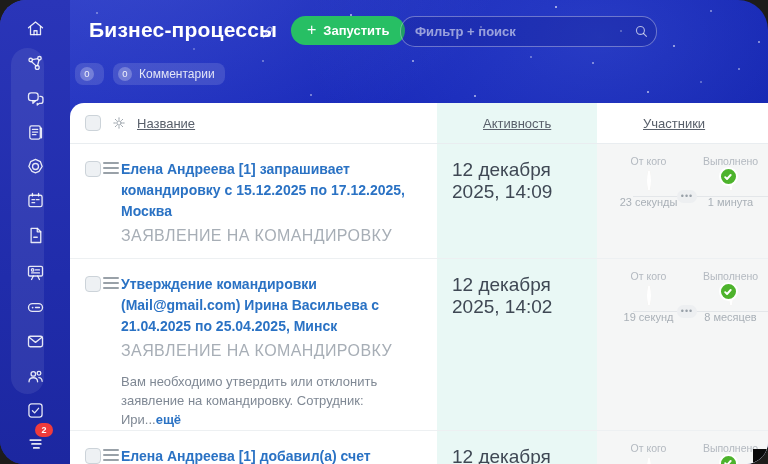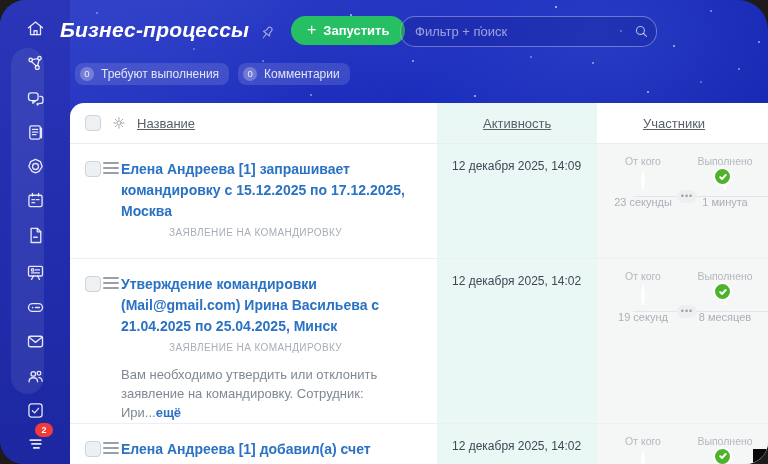--- a/index.html
+++ b/index.html
@@ -29,31 +29,31 @@
   .side-pill{position:absolute;left:11px;top:48px;width:33px;height:346px;border-radius:17px;
     background:rgba(255,255,255,.08);}
   .side-ic{position:absolute;left:50%;transform:translate(-26px,-50%);width:52px;height:30px;
     display:flex;align-items:center;justify-content:center;cursor:pointer;}
   .side-ic svg{width:21px;height:21px;stroke:rgba(255,255,255,.88);fill:none;
     stroke-width:1.5;stroke-linecap:round;stroke-linejoin:round;}
   .badge{position:absolute;top:-7px;right:8px;min-width:14px;height:14px;border-radius:8px;
     background:#f13b3b;color:#fff;font-size:9px;font-weight:700;line-height:14px;text-align:center;padding:0 2px;}
 
   
-  .page-title{position:absolute;left:60px;top:18px;color:#fff;font-size:21px;font-weight:700;letter-spacing:.2px;font-style:italic;}
+  .page-title{position:absolute;left:89px;top:18px;color:#fff;font-size:21px;font-weight:700;letter-spacing:.2px;}
   .pin{position:absolute;left:258px;top:24px;width:18px;height:18px;transform:rotate(38deg);opacity:.55;}
   .pin svg{width:18px;height:18px;stroke:#fff;fill:none;stroke-width:1.5;stroke-linecap:round;stroke-linejoin:round;}
   .run-btn{position:absolute;left:291px;top:16px;height:29px;padding:0 16px;border:none;border-radius:15px;
     background:#27bf64;color:#fff;font-size:13px;font-weight:600;display:flex;align-items:center;gap:7px;cursor:pointer;
     font-family:"Liberation Sans",sans-serif;}
   .run-btn .plus{font-size:16px;font-weight:400;line-height:1;margin-top:-1px;}
   .search{position:absolute;left:400px;top:16px;width:255px;height:29px;border-radius:15px;
     border:1px solid rgba(255,255,255,.35);background:rgba(10,18,110,.18);display:flex;align-items:center;}
   .search input{flex:1;background:transparent;border:none;outline:none;color:#fff;font-size:13px;padding:0 8px 0 14px;
-    font-family:"Liberation Sans",sans-serif;}
+    font-family:"Liberation Sans",sans-serif;font-weight:bold;}
   .search input::placeholder{color:rgba(255,255,255,.55);}
   .search .mag{width:30px;display:flex;justify-content:center;cursor:pointer;}
   .search .mag svg{width:17px;height:17px;stroke:rgba(255,255,255,.65);fill:none;stroke-width:1.6;stroke-linecap:round;}
 
   .chips{position:absolute;left:75px;top:63px;display:flex;gap:9px;}
   .chip{height:22px;border-radius:8px;background:rgba(255,255,255,.13);display:flex;align-items:center;gap:7px;
     padding:0 10px 0 5px;cursor:pointer;}
   .chip .cnt{width:14px;height:14px;border-radius:50%;background:rgba(255,255,255,.25);color:rgba(255,255,255,.9);
     font-size:9.5px;line-height:14px;text-align:center;}
   .chip .lbl{color:rgba(255,255,255,.85);font-size:12px;}
@@ -70,27 +70,27 @@
   .gear{width:16px;height:16px;cursor:pointer;flex:0 0 auto;}
   .gear svg{width:16px;height:16px;stroke:#9aa2aa;fill:none;stroke-width:1.5;stroke-linecap:round;}
   .rows{position:relative;z-index:1;}
   .trow{display:grid;grid-template-columns:367px 160px 1fr;border-bottom:1px solid #edf0f2;}
   .r1{min-height:114px;} .r2{min-height:129px;} .r3{min-height:90px;}
   .cell-name{display:flex;gap:2px;padding:15px 12px 0 15px;align-items:flex-start;}
   .hamburger{width:16px;height:12px;margin-top:3px;display:flex;flex-direction:column;justify-content:space-between;cursor:pointer;flex:0 0 auto;}
   .hamburger i{display:block;height:2px;border-radius:1px;background:#99a1a8;}
   .cell-name .checkbox{margin-top:2px;}
   .ttl{color:#2a72c4;font-size:14px;font-weight:600;line-height:1.5;cursor:pointer;display:block;text-decoration:none;}
-  .sub{color:#a7aeb6;font-size:10px;letter-spacing:.4px;margin-top:5px;margin-left:48px;}
+  .sub{color:#a7aeb6;font-size:16px;letter-spacing:.4px;margin-top:5px;}
   .desc{color:#7f8894;font-size:13px;line-height:1.45;margin-top:13px;}
   .more{color:#2a72c4;cursor:pointer;font-weight:600;}
-  .cell-act{padding:15px 0 0 15px;color:#3f4854;font-size:12px;}
+  .cell-act{padding:15px 0 0 15px;color:#3f4854;font-size:19px;}
   .cell-part{position:relative;padding:11px 0 0 14px;}
   .pline{position:absolute;left:36px;right:0;top:52px;height:1px;background:#e3e6e9;}
-  .pwrap{position:relative;display:flex;gap:18px;}
+  .pwrap{position:relative;display:flex;gap:18px;justify-content:center;}
   .pcol{width:64px;display:flex;flex-direction:column;align-items:center;}
   .plabel{color:#b3b9c0;font-size:10.5px;}
   .avwrap{position:relative;margin-top:5px;}
   .avatar{width:34px;height:34px;border-radius:50%;border:2px solid #fff;box-sizing:border-box;
     background:
       radial-gradient(circle at 50% 42%, #f0c29e 0 25%, transparent 26%),
       radial-gradient(circle at 50% 27%, var(--hair,#a5693c) 0 33%, transparent 34%),
       radial-gradient(circle at 50% 96%, var(--shirt,#cfd8de) 0 34%, transparent 35%),
       #e9e4df;cursor:pointer;}
   .check-badge{position:absolute;top:-5px;right:-5px;width:15px;height:15px;border-radius:50%;
@@ -220,21 +220,20 @@
       <svg viewBox="0 0 24 24">
           <circle cx="10.5" cy="10.5" r="5.6"></circle>
           <path d="M14.8 14.8L19 19"></path>
         </svg>
     </span>
   </div>
 
   <div class="chips">
     <div class="chip">
       <span class="cnt">0</span>
-      <span class="lbl">Требуют выполнения</span>
     </div>
     <div class="chip">
       <span class="cnt">0</span>
       <span class="lbl">Комментарии</span>
     </div>
   </div>
 
   <div class="panel">
     <div class="col-activity-bg"></div>
     <div class="col-part-bg"></div>

